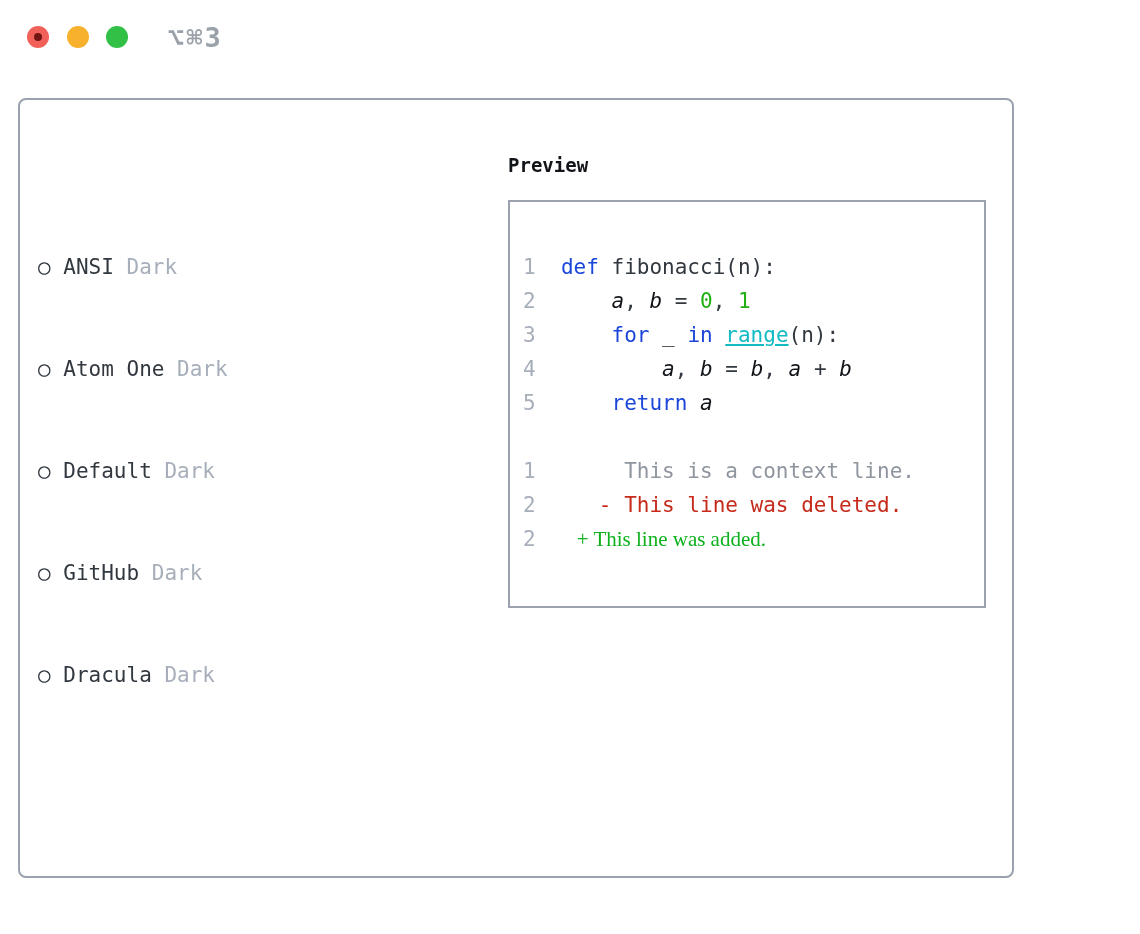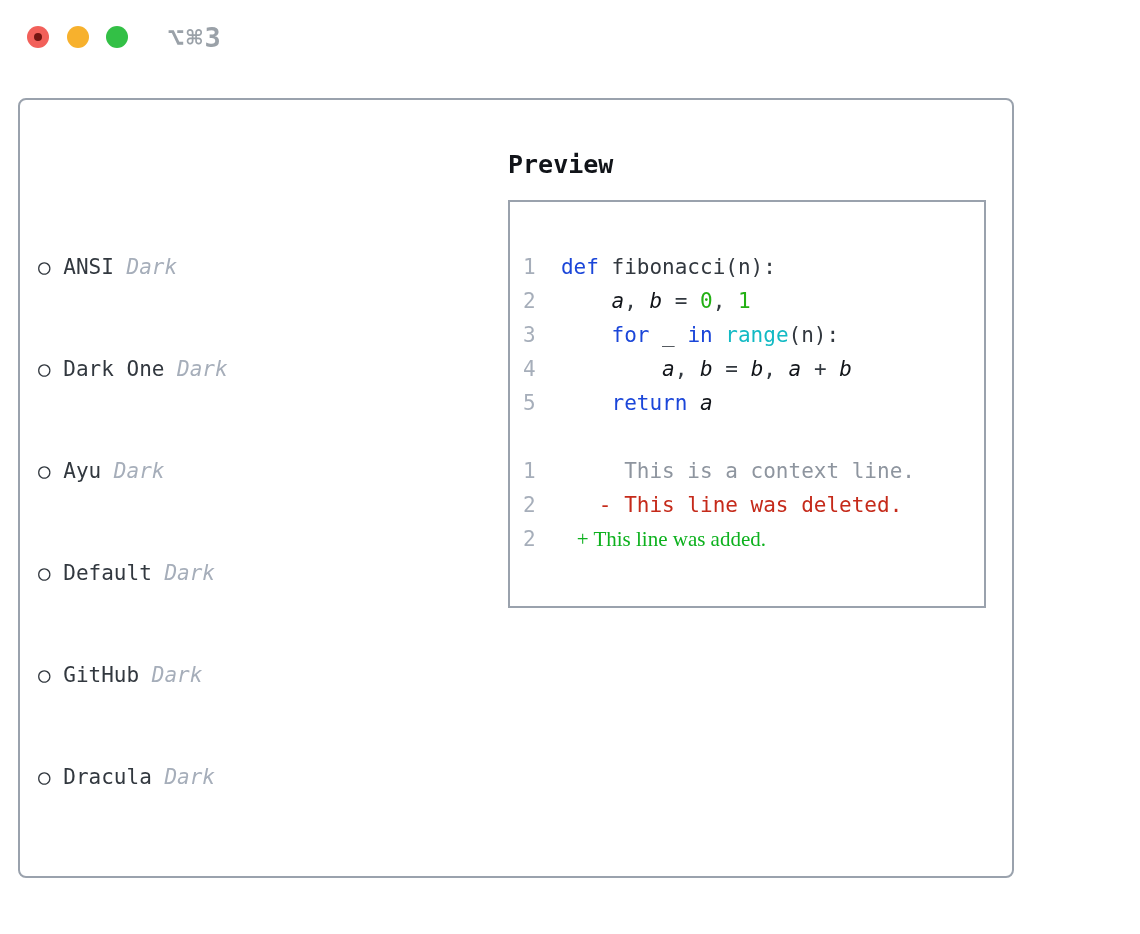--- a/index.html
+++ b/index.html
@@ -33,38 +33,38 @@
   .inner { position: absolute; left: 0; top: 0; right: 0; bottom: 0; }
 
   
   .left-panel {
     position: absolute; left: 18px; top: 48px;
     font-size: 21px; line-height: 34px; color: var(--text_dark); white-space: pre;
   }
   .row { height: 34px; }
   .mk { display: inline-block; width: 2ch; }
   .hdr .mk, .hdr .nm { font-weight: bold; color: var(--heading_black); }
-  .tag { color: var(--muted_gray); margin-left: 1ch; font-style: italic; }
+  .tag { color: var(--muted_gray); margin-left: 1ch; }
 
   
   .preview-title {
     position: absolute; left: 488px; top: 48px; height: 34px; line-height: 34px;
-    font-size: 25px; font-weight: bold; color: var(--heading_black);
+    font-size: 19px; font-weight: bold; color: var(--heading_black);
   }
   .preview-box {
     position: absolute; left: 488px; top: 100px; width: 478px; height: 408px;
     border: 2px solid var(--border_gray); background: #fff; box-sizing: border-box; padding-left: 40px;
   }
   .code-wrap {
     position: absolute; left: 13px; top: 48px; right: 0;
     font-size: 21px; line-height: 34px; white-space: pre; color: var(--text_dark);
   }
   .ln  { display: inline-block; width: 3ch; color: var(--muted_gray); }
   .tk-kw  { color: var(--keyword_blue); }
-  .tk-fn  { color: var(--function_cyan); }
+  .tk-fn  { color: var(--function_cyan); text-decoration: underline; }
   .tk-nu  { color: var(--number_green); }
   .tk-va  { font-style: italic; color: var(--heading_black); }
   .tk-pl  { color: var(--text_dark); }
   .tk-ctx { color: var(--context_gray); }
   .tk-del { color: var(--deleted_red); }
   .tk-add { color: var(--added_green); font-family: Liberation Serif, serif; }
 </style>
 </head>
 <body>
 
@@ -74,22 +74,21 @@
   <div class="tl tl-zoom"></div>
   <div class="win-title">⌥⌘3</div>
 </div>
 
 <div class="main-box">
   <div class="inner">
 
     <div class="left-panel">
 
       <div class="row"><span class="mk">○</span><span class="nm">ANSI</span><span class="tag">Dark</span></div>
-      <div class="row"><span class="mk">○</span><span class="nm">Dark One</span><span class="tag">Dark</span></div>
-      <div class="row"><span class="mk">○</span><span class="nm">Ayu</span><span class="tag">Dark</span></div>
+      <div class="row"><span class="mk">○</span><span class="nm">Atom One</span><span class="tag">Dark</span></div>
       <div class="row"><span class="mk">○</span><span class="nm">Default</span><span class="tag">Dark</span></div>
       <div class="row"><span class="mk">○</span><span class="nm">GitHub</span><span class="tag">Dark</span></div>
       <div class="row"><span class="mk">○</span><span class="nm">Dracula</span><span class="tag">Dark</span></div>
       
       
       
       
       
       
 

